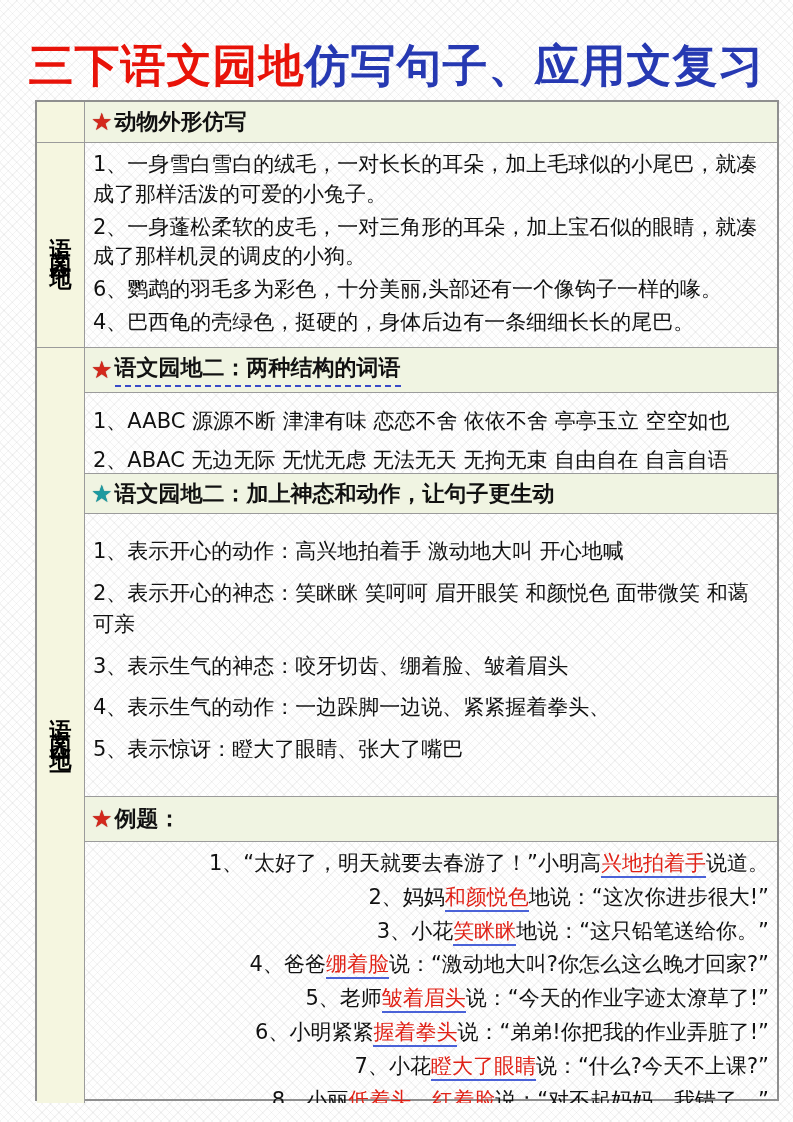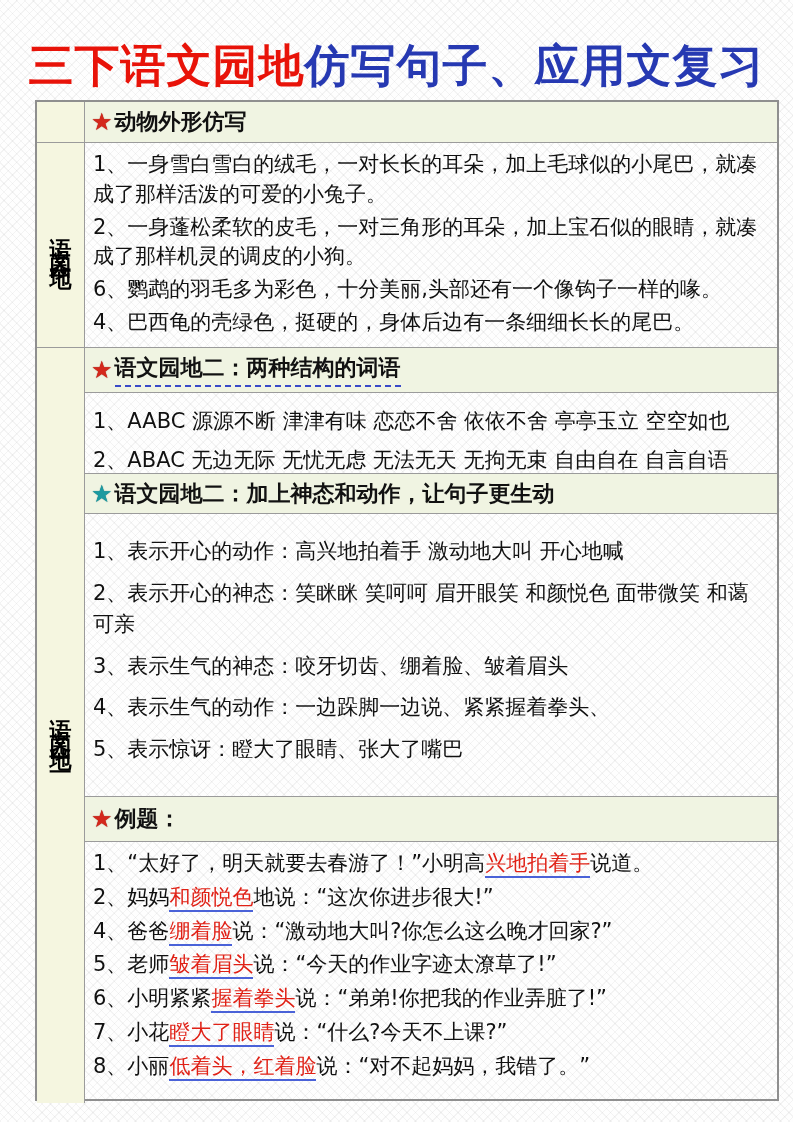--- a/index.html
+++ b/index.html
@@ -59,21 +59,21 @@
     overflow:hidden;
   }
   .star{font-size:24px;line-height:1;margin-right:2px;}
   .star-red{color:#d4281c;text-shadow:0 0 1px #8c0f08;}
   .star-teal{color:#1b9aa0;text-shadow:0 0 1px #0e6a70;}
   .h-dashed{border-bottom:2px dashed #3949c8;padding-bottom:2px;}
 
   .line{margin:3px 0;line-height:1.42;}
   .cell-words .line{margin:9px 0;line-height:1.45;}
   .cell-vivid .line{margin:10px 0;line-height:1.5;}
-  .cell-examples .line{margin:2px 0;line-height:1.515;}
+  .cell-examples .line{margin:2px 0;line-height:1.515;text-align:right;}
   .hl{
     color:#e02116;
     border-bottom:2px solid #4a62d8;
     padding-bottom:1px;
   }
 </style>
 </head>
 <body>
 
 <h1 class="title"><span class="t-red">三下语文园地</span><span class="t-blue t-underline">仿写句子、应用</span><span class="t-blue">文复习</span></h1>
@@ -120,20 +120,21 @@
     <p class="line">5、表示惊讶：瞪大了眼睛、张大了嘴巴</p>
   </div>
 
   <div class="hcell r7 bb">
     <span class="star star-red">★</span>
     <span>例题：</span>
   </div>
   <div class="ccell r8 cell-examples">
     <p class="line"><span>1、“太好了，明天就要去春游了！”小明高</span><span class="hl">兴地拍着手</span><span>说道。</span></p>
     <p class="line"><span>2、妈妈</span><span class="hl">和颜悦色</span><span>地说：“这次你进步很大!”</span></p>
+    <p class="line"><span>3、小花</span><span class="hl">笑眯眯</span><span>地说：“这只铅笔送给你。”</span></p>
     <p class="line"><span>4、爸爸</span><span class="hl">绷着脸</span><span>说：“激动地大叫?你怎么这么晚才回家?”</span></p>
     <p class="line"><span>5、老师</span><span class="hl">皱着眉头</span><span>说：“今天的作业字迹太潦草了!”</span></p>
     <p class="line"><span>6、小明紧紧</span><span class="hl">握着拳头</span><span>说：“弟弟!你把我的作业弄脏了!”</span></p>
     <p class="line"><span>7、小花</span><span class="hl">瞪大了眼睛</span><span>说：“什么?今天不上课?”</span></p>
     <p class="line"><span>8、小丽</span><span class="hl">低着头，红着脸</span><span>说：“对不起妈妈，我错了。”</span></p>
   </div>
 
 </div>
 
 </body></html>

